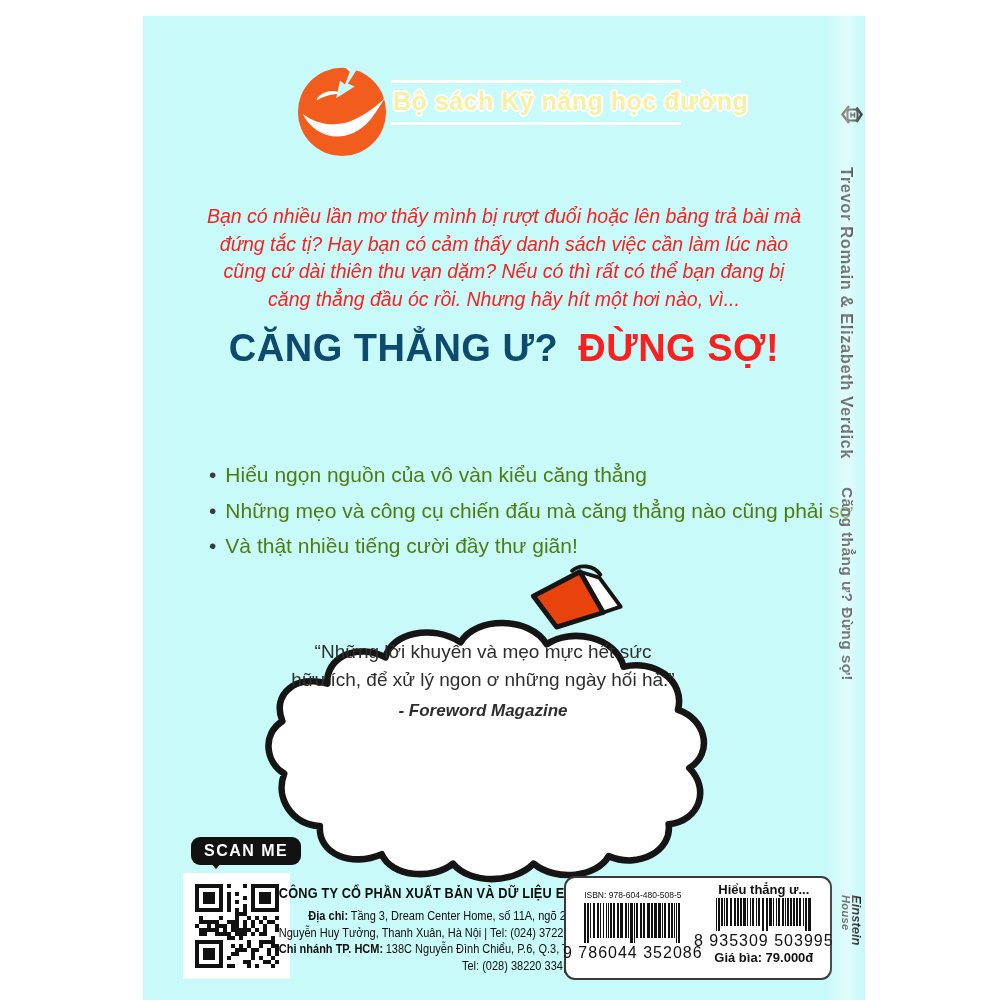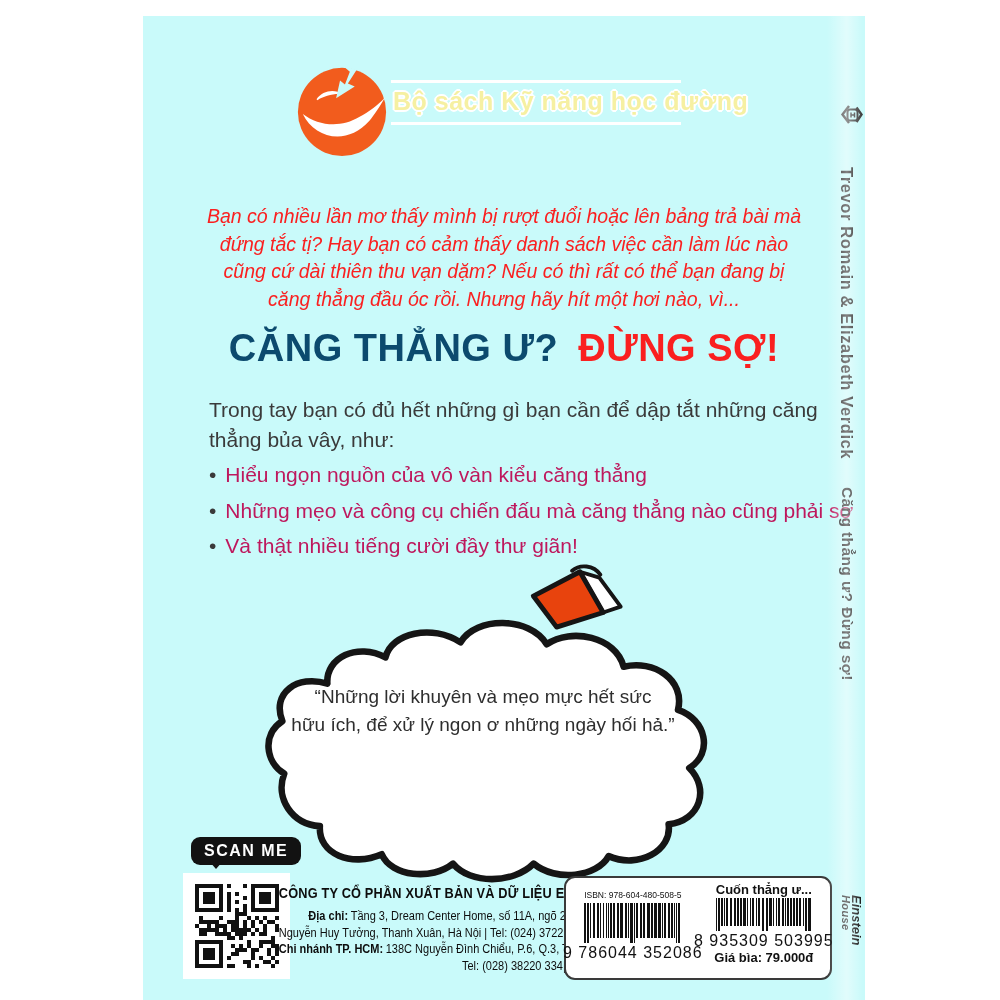--- a/index.html
+++ b/index.html
@@ -42,28 +42,28 @@
     position:absolute;left:0;top:311px;width:722px;text-align:center;
     font-size:38px;font-weight:bold;letter-spacing:.5px;white-space:nowrap;
   }
   .title-black{color:#0c4a6e}
   .title-red{color:var(--accent_red,#fa2020);margin-left:20px}
   .intro{
     position:absolute;left:66px;top:379px;width:650px;
     font-size:21px;line-height:30px;color:#3a3a3a;white-space:pre;
   }
   .bullets{position:absolute;left:66px;top:441px;width:656px;}
-  .bullet-row{font-size:21px;line-height:35.5px;color:#be185d;white-space:nowrap;}
+  .bullet-row{font-size:21px;line-height:35.5px;color:#4d7c0f;white-space:nowrap;}
   .bullet-row::before{content:"•";margin-right:9px;color:#3a3a3a;}
   
   .cloud-wrap{position:absolute;left:92px;top:546px;width:496px;height:320px;}
   .book-svg{position:absolute;left:286px;top:2px;width:112px;height:66px;}
   .cloud-svg{position:absolute;left:0;top:26px;width:496px;height:300px;}
   .cloud-text{position:absolute;left:28px;top:76px;width:440px;text-align:center;color:#2e2e2e;}
-  .quote{font-size:19px;line-height:28px;white-space:pre;margin-top:45px;}
+  .quote{font-size:19px;line-height:28px;white-space:pre;}
   .quote-src{font-size:17px;font-weight:bold;font-style:italic;margin:7px 0 9px 0;}
   
   .scan-badge{
     position:absolute;left:48px;top:821px;background:#121212;color:#fff;
     font-weight:bold;font-size:16px;letter-spacing:1.5px;padding:5px 13px;
     border-radius:9px;white-space:nowrap;
   }
   .scan-badge::after{
     content:"";position:absolute;left:18px;bottom:-11px;
     border:7px solid transparent;border-top:8px solid #121212;
@@ -130,40 +130,39 @@
 
   <div class="teaser">Bạn có nhiều lần mơ thấy mình bị rượt đuổi hoặc lên bảng trả bài mà
 đứng tắc tị? Hay bạn có cảm thấy danh sách việc cần làm lúc nào
 cũng cứ dài thiên thu vạn dặm? Nếu có thì rất có thể bạn đang bị
 căng thẳng đầu óc rồi. Nhưng hãy hít một hơi nào, vì...</div>
 
   <div class="title-line">
     <span class="title-black">CĂNG THẲNG Ư?</span><span class="title-red">ĐỪNG SỢ!</span>
   </div>
 
-  <div class="intro">Trong tay bạn có đủ hết những gì bạn cần để dập tắt những căng
-thẳng bủa vây, như:</div>
   <div class="bullets">
     <div class="bullet-row">Hiểu ngọn nguồn của vô vàn kiểu căng thẳng</div>
     <div class="bullet-row">Những mẹo và công cụ chiến đấu mà căng thẳng nào cũng phải sợ</div>
     <div class="bullet-row">Và thật nhiều tiếng cười đầy thư giãn!</div>
   </div>
 
   <div class="cloud-wrap">
     <svg class="book-svg" viewBox="0 0 110 68">
       <path d="M50 7 C 58 0, 72 1, 79 11" fill="none" stroke="#151515" stroke-width="4" stroke-linecap="round"></path>
       <polygon points="58,8 78,14 100,44 82,50" fill="#ffffff" stroke="#151515" stroke-width="4" stroke-linejoin="round"></polygon>
       <polygon points="10,33 58,8 82,50 34,65" fill="#e8430d" stroke="#151515" stroke-width="5" stroke-linejoin="round"></polygon>
     </svg>
     <svg class="cloud-svg" viewBox="0 0 500 320">
       <path d="M38 198 C 18 186, 14 156, 36 142 C 24 112, 52 92, 84 102 C 82 74, 116 58, 146 74 C 152 48, 196 38, 226 58 C 242 30, 300 30, 318 60 C 344 42, 392 52, 400 84 C 432 76, 466 98, 458 130 C 488 140, 496 176, 470 192 C 492 214, 482 248, 448 252 C 452 280, 416 300, 384 286 C 372 308, 328 314, 304 294 C 282 316, 236 316, 218 294 C 196 312, 152 308, 142 284 C 110 298, 74 284, 76 254 C 46 252, 28 224, 38 198 Z" fill="#ffffff" stroke="#151515" stroke-width="7" stroke-linejoin="round" stroke-linecap="round"></path>
     </svg>
     <div class="cloud-text">
       <div class="quote">“Những lời khuyên và mẹo mực hết sức
 hữu ích, để xử lý ngon ơ những ngày hối hả.”</div>
+      <div class="quote-src">- Foreword Magazine</div>
     </div>
   </div>
 
   <div class="scan-badge">SCAN ME</div>
   <div class="qr-box">
       <svg width="84" height="84" viewBox="0 0 84 84">
         <rect x="32" y="0" width="4" height="4" fill="#111"></rect>
         <rect x="48" y="0" width="4" height="4" fill="#111"></rect>
         <rect x="32" y="8" width="4" height="4" fill="#111"></rect>
         <rect x="40" y="8" width="4" height="4" fill="#111"></rect>
@@ -329,21 +328,21 @@
           <span style="width: 2px; height: 35px; margin-right: 2px;"></span>
           <span style="width: 2px; height: 35px; margin-right: 1px;"></span>
           <span style="width: 2px; height: 35px; margin-right: 1px;"></span>
           <span style="width: 1px; height: 35px; margin-right: 1px;"></span>
           <span style="width: 1px; height: 40px; margin-right: 1px;"></span>
           <span style="width: 2px; height: 40px; margin-right: 1px;"></span>
         </div>
       <div class="bc-digits">9 786044 352086</div>
     </div>
     <div class="bc-col right">
-      <div class="bc-label-lg">Cuốn thẳng ư...</div>
+      <div class="bc-label-lg">Hiểu thẳng ư...</div>
       <div class="bc-bars" style="height:33px">
           <span style="width: 1px; height: 33px; margin-right: 1px;"></span>
           <span style="width: 2px; height: 33px; margin-right: 1px;"></span>
           <span style="width: 2px; height: 28px; margin-right: 1px;"></span>
           <span style="width: 1px; height: 28px; margin-right: 1px;"></span>
           <span style="width: 2px; height: 28px; margin-right: 2px;"></span>
           <span style="width: 2px; height: 28px; margin-right: 2px;"></span>
           <span style="width: 2px; height: 28px; margin-right: 1px;"></span>
           <span style="width: 2px; height: 28px; margin-right: 1px;"></span>
           <span style="width: 2px; height: 28px; margin-right: 1px;"></span>

